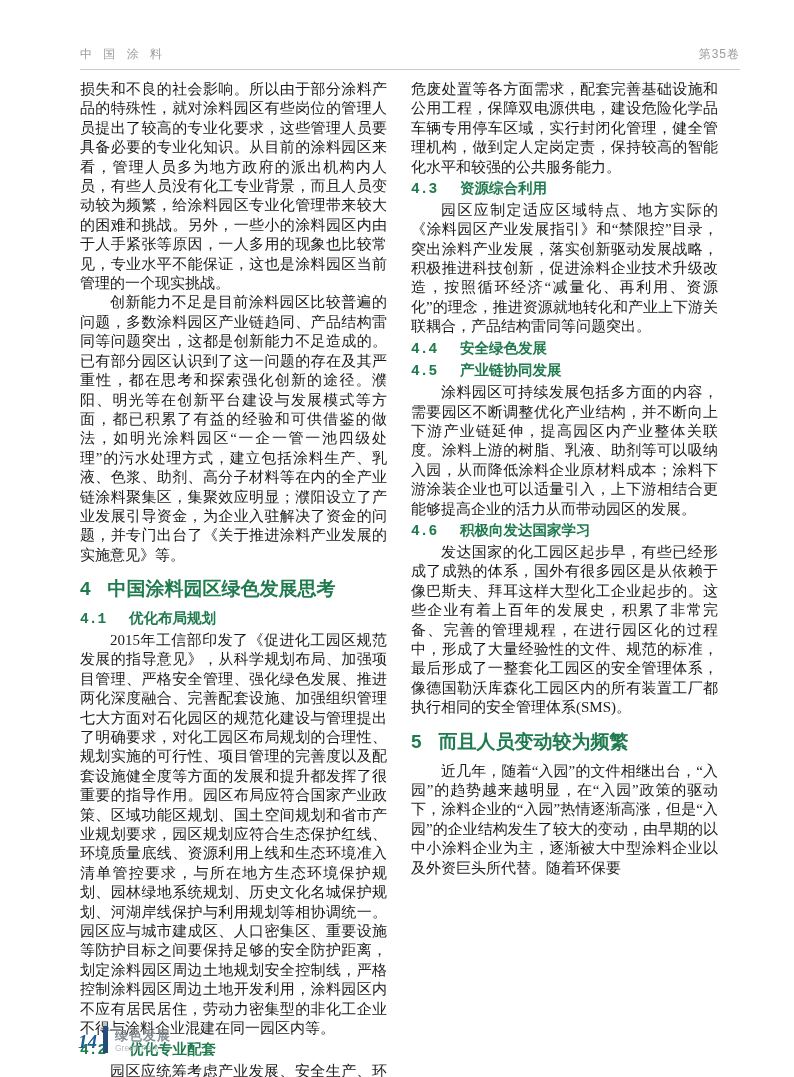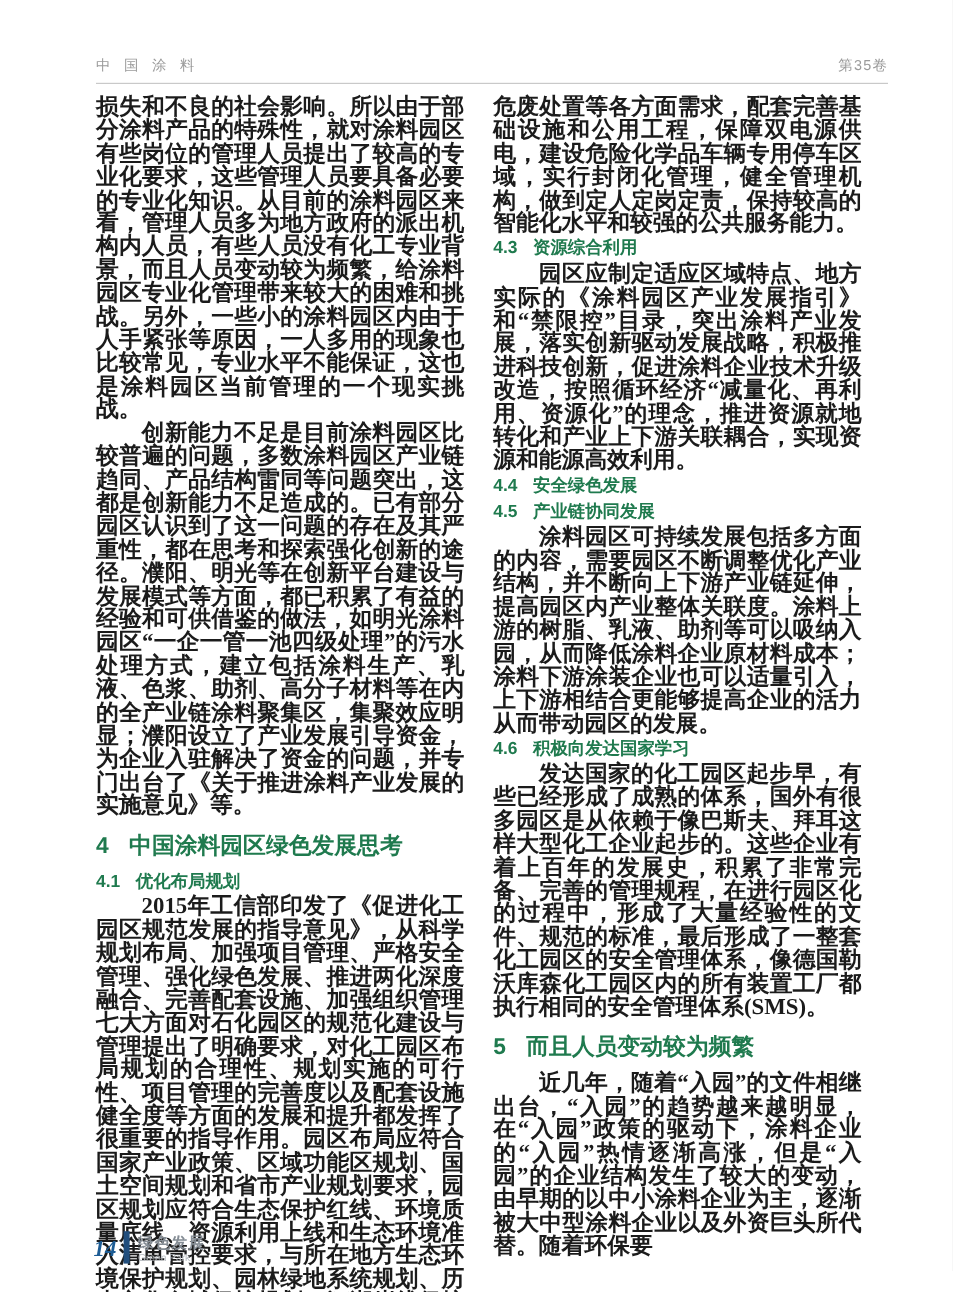--- a/index.html
+++ b/index.html
@@ -17,32 +17,31 @@
     font-family:"Liberation Sans","DejaVu Sans",sans-serif;
   }
   .journal{letter-spacing:4px;}
   .volume{letter-spacing:1px;}
   .content{
     position:absolute;top:80px;left:80px;right:76px;
     display:flex;gap:24px;
   }
   .col{width:307px;flex:0 0 307px;}
   p.body{
-    margin:0;font-size:19px;line-height:19.4px;
+    margin:0;font-size:15px;line-height:19.4px;
     text-align:justify;text-justify:inter-ideograph;
     color:#1b1b1b;
-    font-weight:bold;
   }
   p.indent{text-indent:2em;}
   .h2{
     margin:2px 0 1px 0;font-size:14.5px;line-height:19.8px;
     font-weight:bold;color:#1f7a4e;
     font-family:"Liberation Sans","DejaVu Sans",sans-serif;
   }
-  .h2 .num{margin-right:13px;}
+  .h2 .num{margin-right:23px;font-family:Liberation Mono, monospace;}
   .h1{
     margin:11px 0 7px 0;font-size:19px;line-height:26px;
     font-weight:bold;color:#1f7a4e;
     font-family:"Liberation Sans","DejaVu Sans",sans-serif;
   }
   .h1 .num{margin-right:17px;}
   .footer{
     position:absolute;left:78px;bottom:24px;
     display:flex;align-items:flex-end;
   }
@@ -83,21 +82,21 @@
         <span class="num">4.2</span><span>优化专业配套</span>
       </div>
       <p class="body indent">园区应统筹考虑产业发展、安全生产、环境保护、公用设施、物流输送、维修服务、应急救援、公用管廊、</p>
     </div>
 
     <div class="col">
       <p class="body">危废处置等各方面需求，配套完善基础设施和公用工程，保障双电源供电，建设危险化学品车辆专用停车区域，实行封闭化管理，健全管理机构，做到定人定岗定责，保持较高的智能化水平和较强的公共服务能力。</p>
       <div class="h2">
         <span class="num">4.3</span><span>资源综合利用</span>
       </div>
-      <p class="body indent">园区应制定适应区域特点、地方实际的《涂料园区产业发展指引》和“禁限控”目录，突出涂料产业发展，落实创新驱动发展战略，积极推进科技创新，促进涂料企业技术升级改造，按照循环经济“减量化、再利用、资源化”的理念，推进资源就地转化和产业上下游关联耦合，实现资源和能源高效利用。</p>
+      <p class="body indent">园区应制定适应区域特点、地方实际的《涂料园区产业发展指引》和“禁限控”目录，突出涂料产业发展，落实创新驱动发展战略，积极推进科技创新，促进涂料企业技术升级改造，按照循环经济“减量化、再利用、资源化”的理念，推进资源就地转化和产业上下游关联耦合，产品结构雷同等问题突出。</p>
       <div class="h2">
         <span class="num">4.4</span><span>安全绿色发展</span>
       </div>
       <div class="h2">
         <span class="num">4.5</span><span>产业链协同发展</span>
       </div>
       <p class="body indent">涂料园区可持续发展包括多方面的内容，需要园区不断调整优化产业结构，并不断向上下游产业链延伸，提高园区内产业整体关联度。涂料上游的树脂、乳液、助剂等可以吸纳入园，从而降低涂料企业原材料成本；涂料下游涂装企业也可以适量引入，上下游相结合更能够提高企业的活力从而带动园区的发展。</p>
       <div class="h2">
         <span class="num">4.6</span><span>积极向发达国家学习</span>
       </div>

